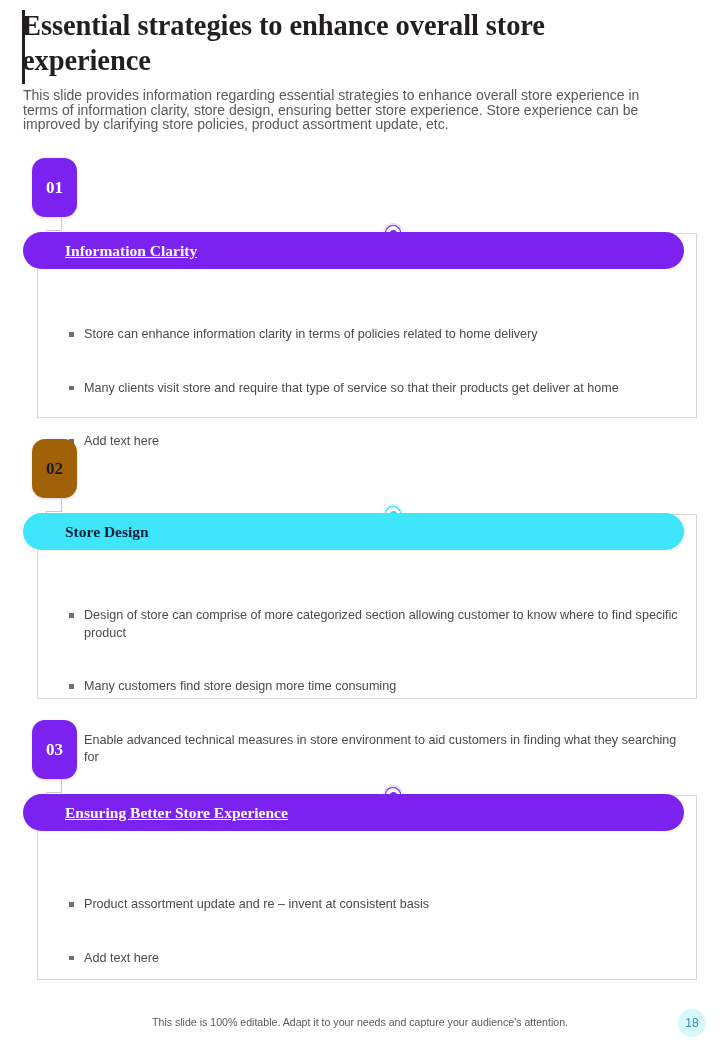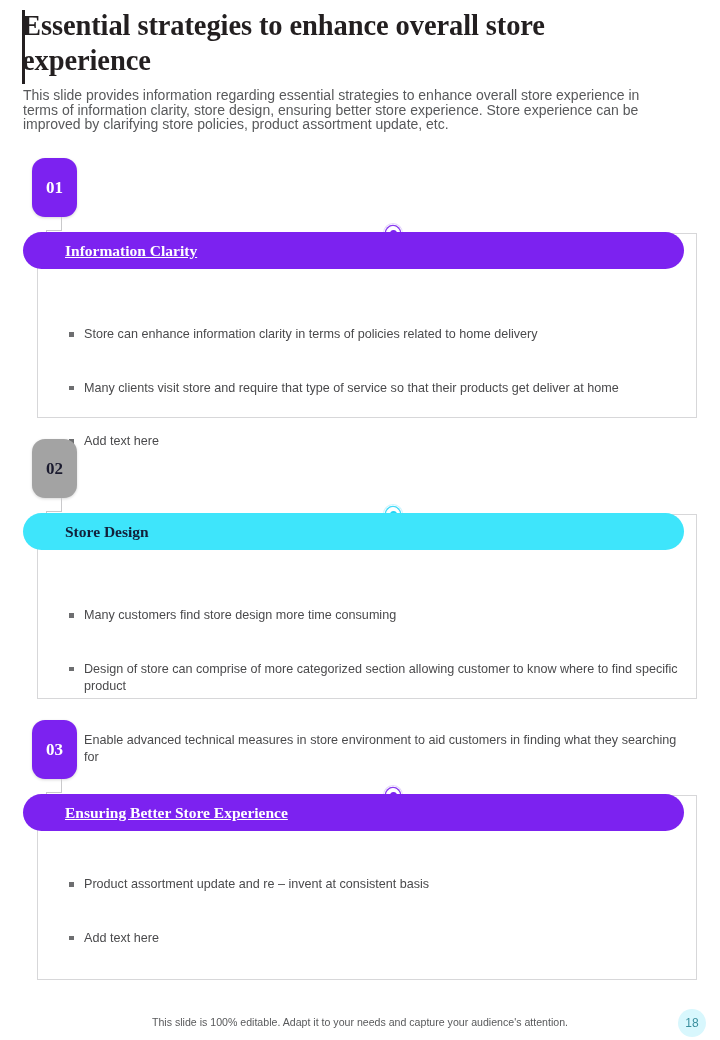--- a/index.html
+++ b/index.html
@@ -77,21 +77,21 @@
     border-radius: 13px;
     display: flex;
     align-items: center;
     justify-content: center;
     font-family: "Liberation Serif", serif;
     font-weight: bold;
     font-size: 17px;
     box-shadow: 0 1px 3px rgba(0,0,0,0.16);
   }
   .badge.purple { background: #7c22f0; color: #ffffff; }
-  .badge.cyan   { background: #a3a3a3; color: #1a1a2e; }
+  .badge.cyan   { background: #a16207; color: #1a1a2e; }
 
   
   .conn-v1 {
     position: absolute;
     left: 61px;
     top: 59px;
     width: 1px;
     height: 14px;
     background: #c9c9cb;
   }
@@ -287,25 +287,25 @@
       <div class="ring">
         <div class="dot"></div>
       </div>
     </div>
 
     <div class="pill cyan">Store Design</div>
 
     <div class="bullets" style="top:132px;">
       <div class="bullet">
         <span class="sq"></span>
+        <span>Design of store can comprise of more categorized section allowing customer to know where to find specific product</span>
+      </div>
+      <div class="bullet">
+        <span class="sq"></span>
         <span>Many customers find store design more time consuming</span>
-      </div>
-      <div class="bullet">
-        <span class="sq"></span>
-        <span>Design of store can comprise of more categorized section allowing customer to know where to find specific product</span>
       </div>
       <div class="bullet">
         <span class="sq"></span>
         <span>Enable advanced technical measures in store environment to aid customers in finding what they searching for</span>
       </div>
     </div>
   </div>
 
   <div class="section" style="top:720px;">
     <div class="badge purple">03</div>
@@ -316,21 +316,21 @@
     <div class="panel" style="height:185px;"></div>
 
     <div class="marker purple">
       <div class="ring">
         <div class="dot"></div>
       </div>
     </div>
 
     <div class="pill purple">Ensuring Better Store Experience</div>
 
-    <div class="bullets" style="top:120px;">
+    <div class="bullets" style="top:140px;">
       <div class="bullet">
         <span class="sq"></span>
         <span>Product assortment update and re – invent at consistent basis</span>
       </div>
       <div class="bullet">
         <span class="sq"></span>
       </div>
       <div class="bullet">
         <span class="sq"></span>
         <span>Add text here</span>

